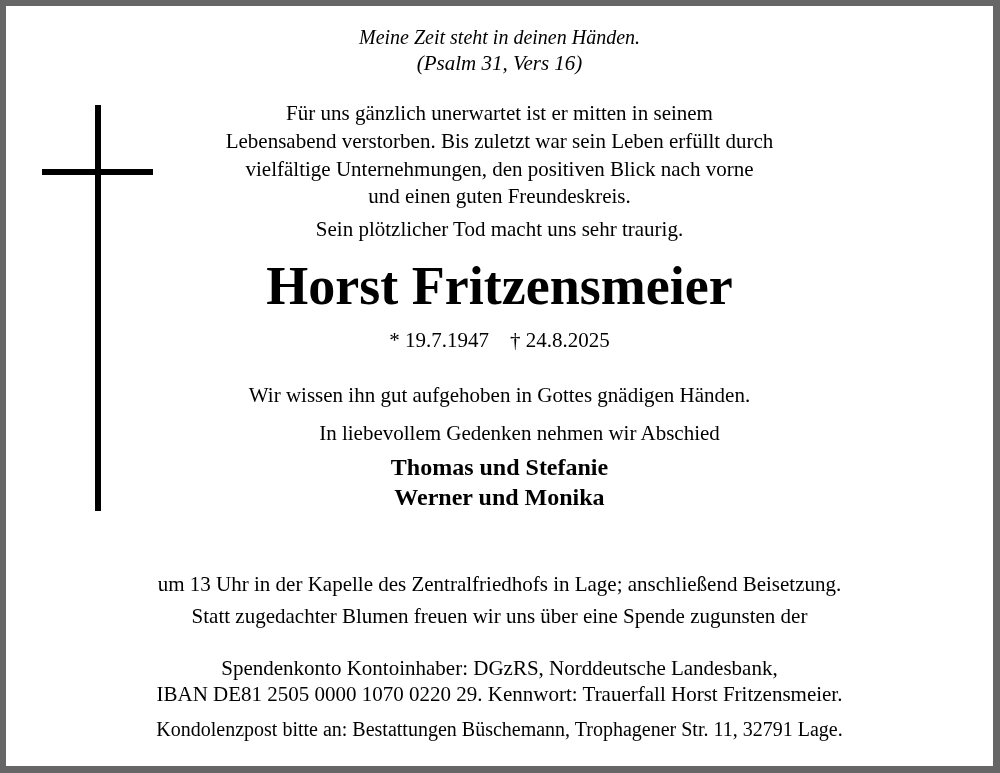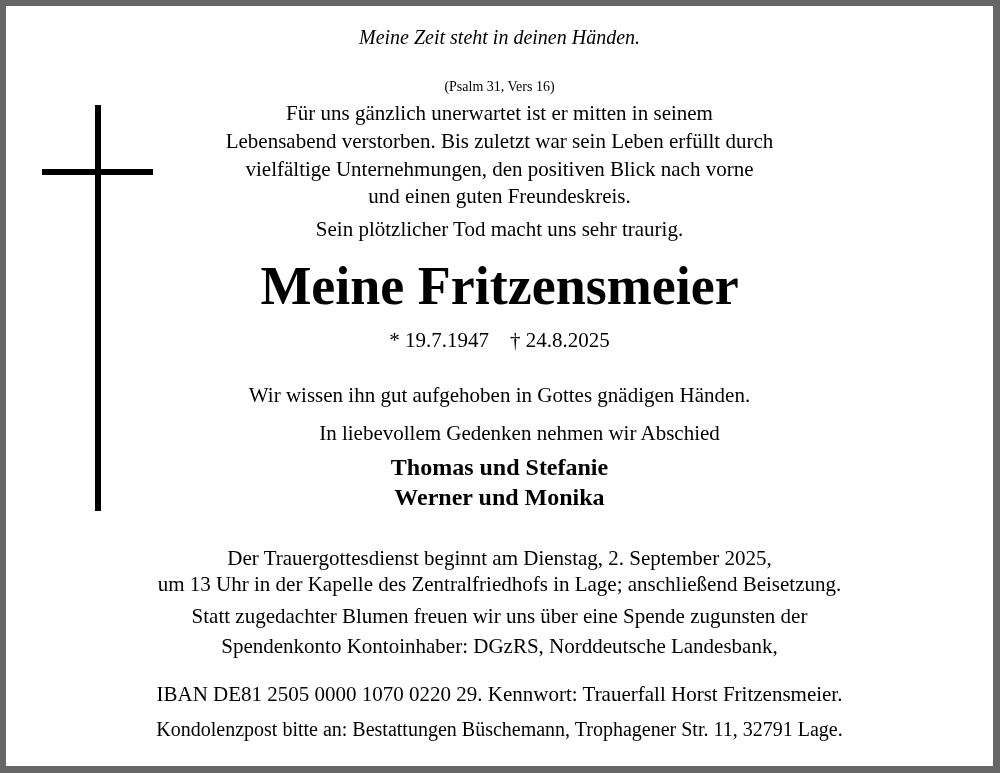--- a/index.html
+++ b/index.html
@@ -22,51 +22,50 @@
   .cross-h {
     position: absolute; left: 36px; top: 163px;
     width: 111px; height: 6px; background: #000;
   }
   .line {
     position: absolute; left: 0; width: 987px;
     text-align: center; white-space: nowrap;
     font-size: 21px; line-height: 26px;
   }
   .motto { font-style: italic; font-size: 20px; }
-  .psalm { font-size: 14px; margin-top: 24px; }
+  .psalm { font-style: italic; font-size: 21px; }
   .name { font-weight: bold; font-size: 54px; line-height: 60px; }
   .dates { font-size: 21px; }
   .family { font-weight: bold; font-size: 24px; line-height: 30px; }
 </style>
 </head>
 <body>
 
 <div class="page">
   <div class="cross-v"></div>
   <div class="cross-h"></div>
 
   <div class="line motto" style="top:18px;">Meine Zeit steht in deinen Händen.</div>
   <div class="line psalm" style="top:44px;">(Psalm 31, Vers 16)</div>
 
   <div class="line" style="top:94px;">Für uns gänzlich unerwartet ist er mitten in seinem</div>
   <div class="line" style="top:122px;">Lebensabend verstorben. Bis zuletzt war sein Leben erfüllt durch</div>
   <div class="line" style="top:150px;">vielfältige Unternehmungen, den positiven Blick nach vorne</div>
   <div class="line" style="top:210px;">Sein plötzlicher Tod macht uns sehr traurig.</div>
   <div class="line" style="top:177px;">und einen guten Freundeskreis.</div>
 
-  <div class="line name" style="top:250px;">Meine Fritzensmeier</div>
+  <div class="line name" style="top:250px;">Horst Fritzensmeier</div>
   <div class="line dates" style="top:321px; white-space:pre;">* 19.7.1947    † 24.8.2025</div>
 
   <div class="line" style="top:370px;margin-top:6px;">Wir wissen ihn gut aufgehoben in Gottes gnädigen Händen.</div>
   <div class="line" style="top:414px;margin-left:20px;">In liebevollem Gedenken nehmen wir Abschied</div>
 
   <div class="line family" style="top:446px;">Thomas und Stefanie</div>
   <div class="line family" style="top:476px;">Werner und Monika</div>
 
-  <div class="line" style="top:539px;">Der Trauergottesdienst beginnt am Dienstag, 2. September 2025,</div>
   <div class="line" style="top:565px;">um 13 Uhr in der Kapelle des Zentralfriedhofs in Lage; anschließend Beisetzung.</div>
 
   <div class="line" style="top:597px;">Statt zugedachter Blumen freuen wir uns über eine Spende zugunsten der</div>
-  <div class="line" style="top:627px;">Spendenkonto Kontoinhaber: DGzRS, Norddeutsche Landesbank,</div>
+  <div class="line" style="top:649px;">Spendenkonto Kontoinhaber: DGzRS, Norddeutsche Landesbank,</div>
   <div class="line" style="top:675px;">IBAN DE81 2505 0000 1070 0220 29. Kennwort: Trauerfall Horst Fritzensmeier.</div>
 
   <div class="line" style="top:710px; font-size:20px;">Kondolenzpost bitte an: Bestattungen Büschemann, Trophagener Str. 11, 32791 Lage.</div>
 </div>
 
 </body></html>

